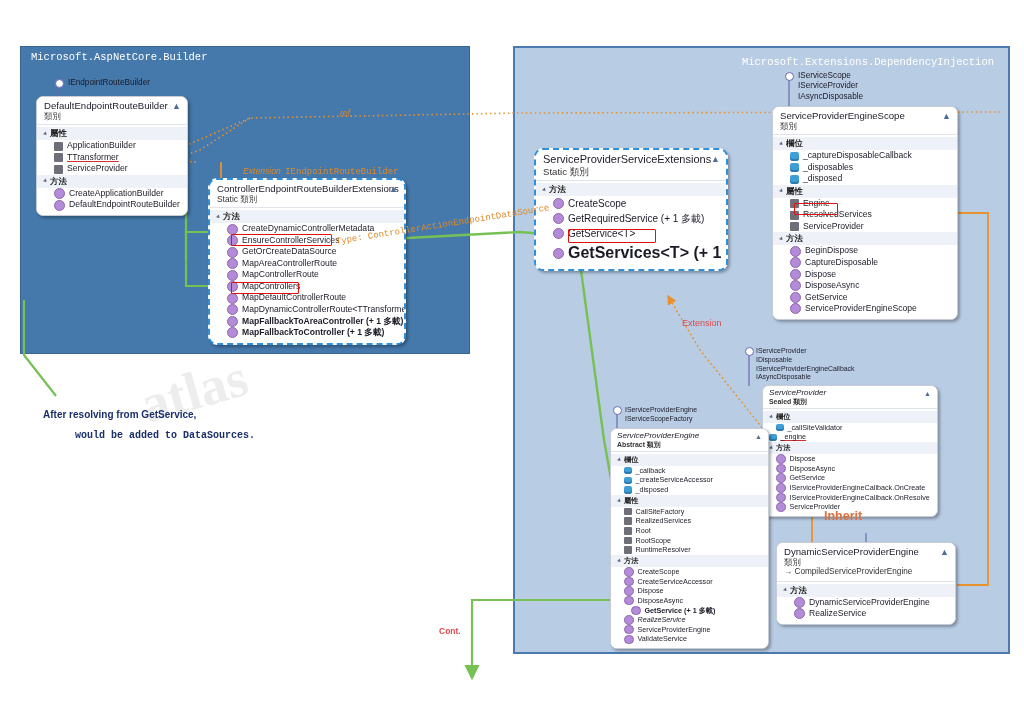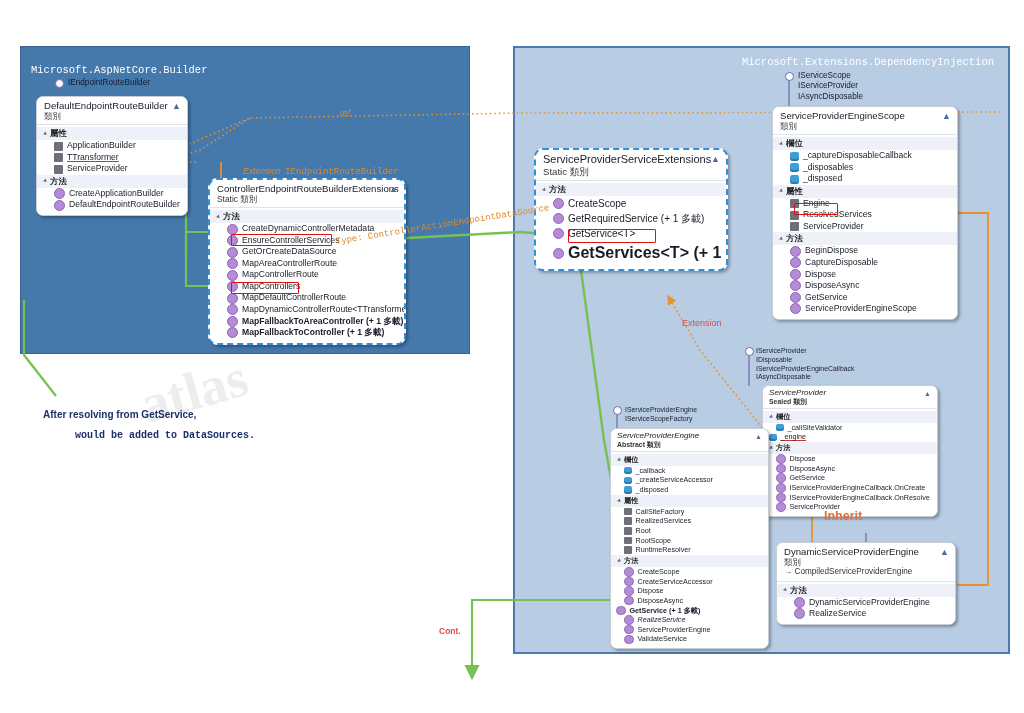--- a/index.html
+++ b/index.html
@@ -12,21 +12,21 @@
   .title{position:absolute;left:16px;top:19px;font-family:"Liberation Mono","DejaVu Sans Mono",monospace;
          font-size:12.5px;font-weight:bold;color:#1a1a1a;letter-spacing:.2px;white-space:nowrap;}
   .title .lt{color:#5b9bd5;font-weight:bold;}
 
   
   .ns{position:absolute;box-sizing:border-box;}
   .ns-left{left:20px;top:46px;width:450px;height:308px;background:#4578ab;border:1px solid #3a648f;}
   .ns-right{left:513px;top:46px;width:497px;height:608px;background:#b8cce4;border:2px solid #4a7ab0;}
   .ns-label{position:absolute;font-family:"Liberation Mono","DejaVu Sans Mono",monospace;
             font-size:10.5px;color:#ffffff;white-space:nowrap;}
-  .ns-left .ns-label{left:10px;top:4px;margin-top:13px;}
+  .ns-left .ns-label{left:10px;top:4px;}
   .ns-right .ns-label{right:14px;top:8px;}
 
   
   .cbox{position:absolute;box-sizing:border-box;background:#ffffff;border:1px solid #c8ccd4;
         border-radius:7px;box-shadow:2px 2px 3px rgba(0,0,0,.30);overflow:hidden;}
   .cbox.dashed{border:2px dashed #2f8fd8;border-radius:9px;}
   .cbox-hd{background:#ffffff;padding:3px 6px 3px 7px;position:relative;border-bottom:1px solid #dfe3ea;}
   .cname{font-size:9.6px;color:#1b1b28;line-height:1.18;white-space:nowrap;}
   .cname.big{font-size:11px;}
   .cname.ital{font-style:italic;font-size:8.1px;}
@@ -492,21 +492,21 @@
           <span class="lbl">CreateServiceAccessor</span>
         </div>
       <div class="row sm" style="padding-left:13px">
           <span class="ic sm ic-meth"></span>
           <span class="lbl">Dispose</span>
         </div>
       <div class="row sm" style="padding-left:13px">
           <span class="ic sm ic-meth"></span>
           <span class="lbl">DisposeAsync</span>
         </div>
-      <div class="row sm bold" style="padding-left:5px">
+      <div class="row sm bold" style="padding-left:20px">
           <span class="ic sm ic-meth"></span>
           <span class="lbl">GetService (+ 1 多載)</span>
         </div>
       <div class="row sm ital" style="padding-left:13px">
           <span class="ic sm ic-meth"></span>
           <span class="lbl">RealizeService</span>
         </div>
       <div class="row sm" style="padding-left:13px">
           <span class="ic sm ic-meth"></span>
           <span class="lbl">ServiceProviderEngine</span>

